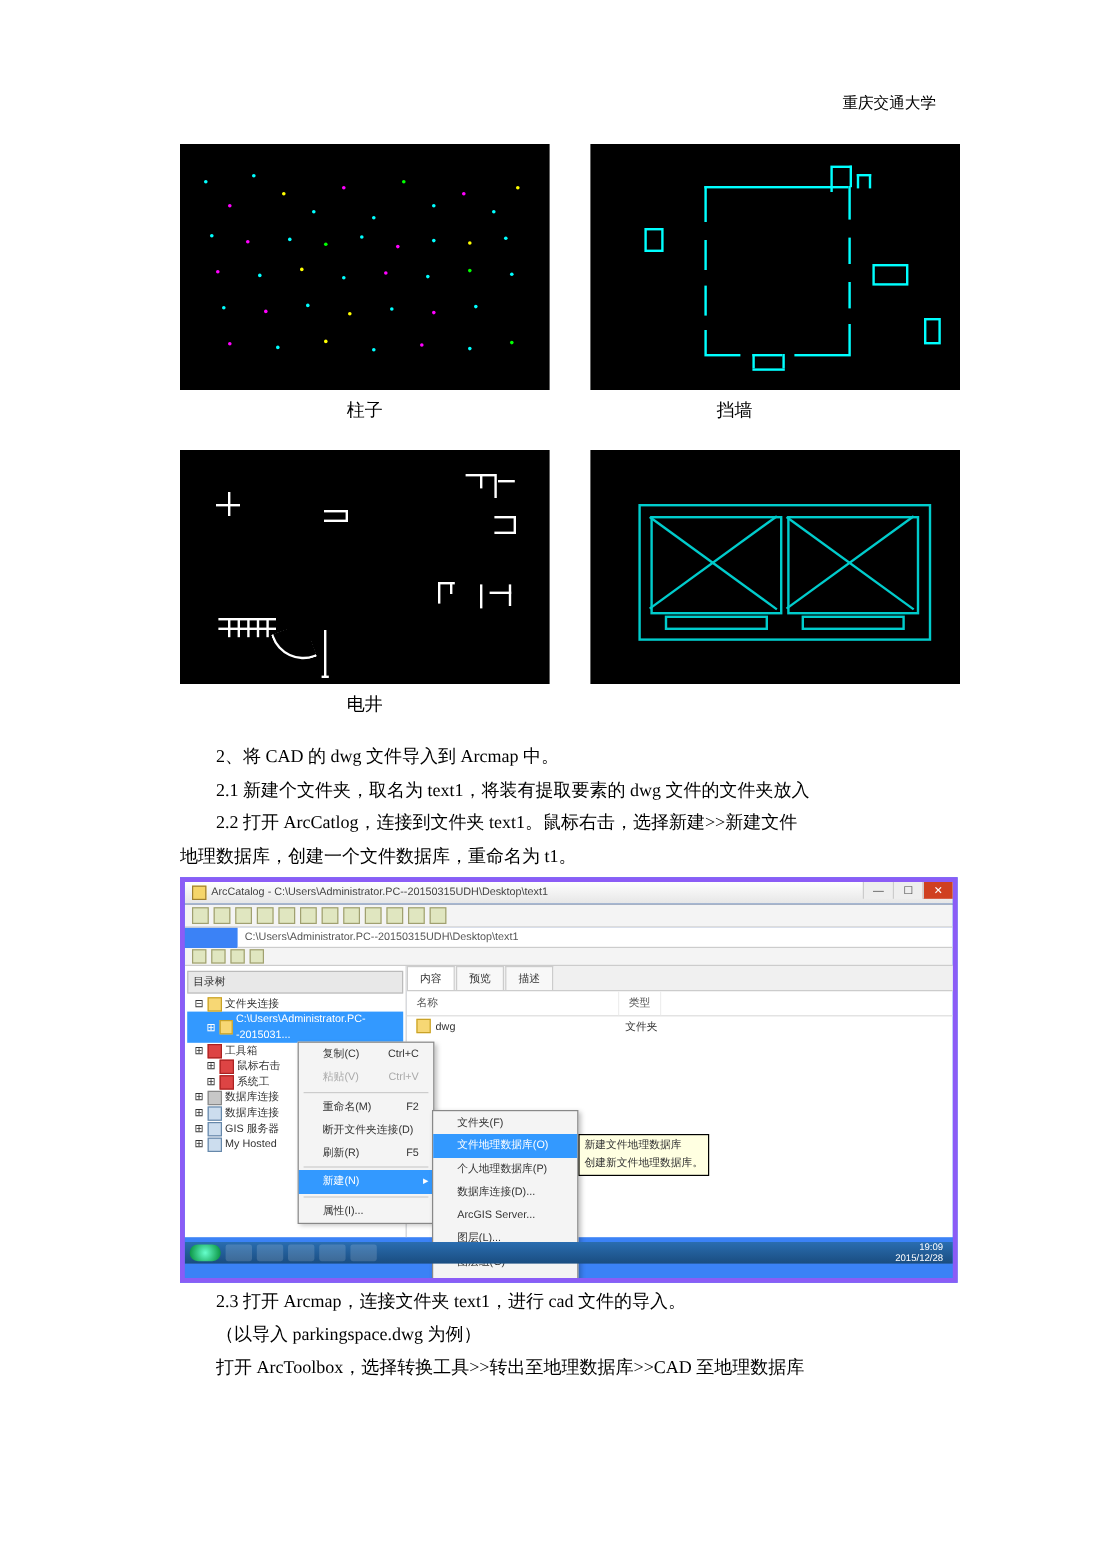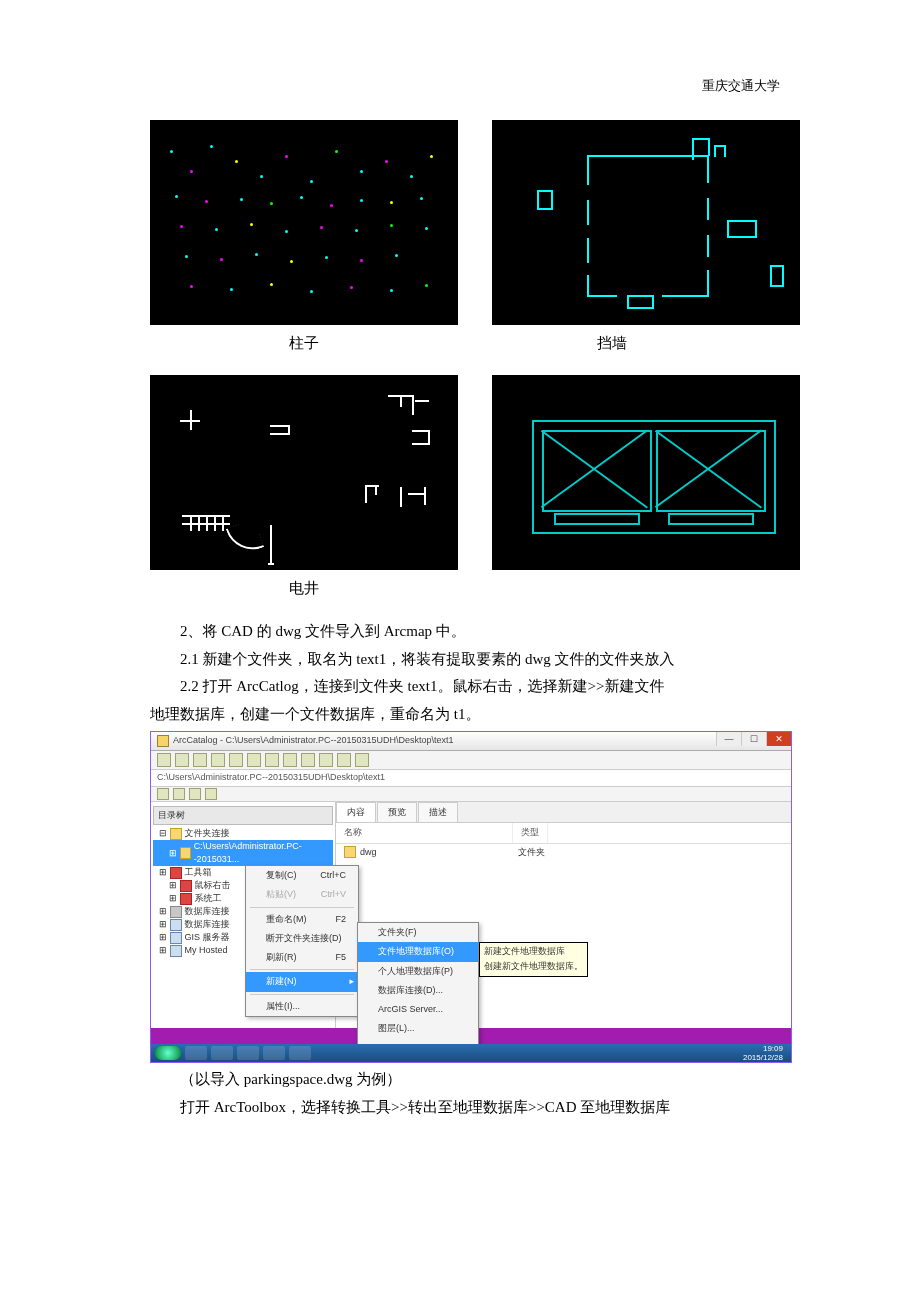--- a/index.html
+++ b/index.html
@@ -51,39 +51,39 @@
     margin-top: 10px;
   }
   .body-text p {
     margin: 0 0 2px 0;
     text-align: justify;
   }
   .indent1 { text-indent: 2em; }
   .screenshot {
     width: 640px;
     height: 330px;
-    border: 1px solid #8b5cf6;
-    background: #a21caf;
+    border: 4px solid #8b5cf6;
+    background: #3b82f6;
     margin: 4px 0 4px 0;
     position: relative;
     font-family: "Microsoft YaHei", Arial, sans-serif;
     font-size: 10px;
     color: #333;
     overflow: hidden;
   }
   
   .dot { position: absolute; width: 3px; height: 3px; border-radius: 50%; }
   .ln { position: absolute; background: #00ffff; }
   .wln { position: absolute; background: #fff; }
   
   .ss-titlebar { height: 18px; background: linear-gradient(#fefefe,#e6e6e6); border-bottom: 1px solid #aaa; display:flex; align-items:center; padding:0 6px; font-size:9px; color:#444; }
   .ss-menubar { height: 16px; background: #f4f4f4; border-bottom:1px solid #ccc; display:flex; align-items:center; gap:10px; padding:0 6px; font-size:9px; }
   .ss-toolbar { height: 18px; background: #f4f4f4; border-bottom:1px solid #ccc; display:flex; align-items:center; gap:4px; padding:0 6px; }
   .ss-ticon { width:12px; height:12px; background:#e0e6c0; border:1px solid #a0a070; }
-  .ss-addrbar { height:16px; background:#fff; border-bottom:1px solid #ccc; padding:0 6px; font-size:9px; color:#555; display:flex; align-items:center; }
+  .ss-addrbar { height:16px; background:#fff; border-bottom:1px solid #ccc; padding:0 6px; font-size:9px; color:#555; display:flex; align-items:center;margin-left:44px; }
   .ss-body { display:flex; height: calc(100% - 104px); }
   .ss-tree { width:180px; border-right:1px solid #ccc; background:#fff; padding:4px 2px; font-size:9px; }
   .ss-tree-title { background:#e8e8e8; border:1px solid #bbb; padding:1px 4px; margin-bottom:2px; }
   .tree-row { display:flex; align-items:center; gap:3px; padding:0 0 0 6px; line-height:13px; }
   .tree-row.sel { background:#3399ff; color:#fff; }
   .ticon { width:10px; height:10px; display:inline-block; }
   .fld { background:#f7d774; border:1px solid #c9a227; }
   .gdb { background:#c7c7c7; border:1px solid #888; }
   .conn { background:#cde; border:1px solid #68a; }
   .ctx { position:absolute; background:#f4f4f4; border:1px solid #888; font-size:9px; box-shadow:2px 2px 4px rgba(0,0,0,0.25); }
@@ -92,21 +92,21 @@
   .ctx-row .arrow { position:absolute; right:4px; top:2px; }
   .ctx-sep { height:1px; background:#ccc; margin:2px 4px; }
   .ss-content { flex:1; background:#fff; }
   .ss-tabs { display:flex; gap:1px; border-bottom:1px solid #ccc; background:#f0f0f0; font-size:9px; }
   .ss-tab { padding:2px 10px; border:1px solid #ccc; border-bottom:none; background:#f8f8f8; }
   .ss-tab.active { background:#fff; }
   .ss-cols { display:flex; border-bottom:1px solid #ddd; font-size:9px; color:#555; }
   .ss-col { padding:2px 8px; border-right:1px solid #eee; }
   .ss-listrow { display:flex; font-size:9px; padding:1px 8px; align-items:center; gap:4px; }
   .ss-status { position:absolute; bottom:18px; left:0; right:0; height:14px; background:#f0f0f0; border-top:1px solid #ccc; font-size:9px; padding:0 6px; display:flex; align-items:center; color:#555; }
-  .ss-taskbar { position:absolute; bottom:0; left:0; right:0; height:18px; background:linear-gradient(#2a6db0,#1a4d80); display:flex; align-items:center; gap:4px; padding:0 4px; }
+  .ss-taskbar { position:absolute; bottom:12px; left:0; right:0; height:18px; background:linear-gradient(#2a6db0,#1a4d80); display:flex; align-items:center; gap:4px; padding:0 4px; }
   .tb-btn { width:22px; height:14px; background:rgba(255,255,255,0.15); border-radius:2px; }
   .tb-start { width:26px; height:14px; border-radius:7px; background:radial-gradient(circle,#6fc,#083); }
   .tb-time { margin-left:auto; color:#fff; font-size:8px; padding-right:4px; text-align:right; line-height:9px; }
   .tooltip-box { position:absolute; background:#ffffe1; border:1px solid #000; font-size:9px; padding:1px 4px; }
   .winbtns { position:absolute; top:0; right:0; display:flex; }
   .winbtn { width:24px; height:14px; border-left:1px solid #ccc; background:#eee; font-size:9px; text-align:center; line-height:14px; }
   .winbtn.close { background:#d04020; color:#fff; }
 </style>
 </head>
 <body>
@@ -357,17 +357,18 @@
       <div class="tb-btn"></div>
       <div class="tb-btn"></div>
       <div class="tb-time">
         <div>19:09</div>
         <div>2015/12/28</div>
       </div>
     </div>
   </div>
 
   <div class="body-text" style="margin-top:2px;">
+    <p class="indent1">2.3 打开 Arcmap，连接文件夹 text1，进行 cad 文件的导入。</p>
     <p class="indent1">（以导入 parkingspace.dwg 为例）</p>
     <p class="indent1">打开 ArcToolbox，选择转换工具&gt;&gt;转出至地理数据库&gt;&gt;CAD 至地理数据库</p>
   </div>
 
 </div>
 
 </body></html>

